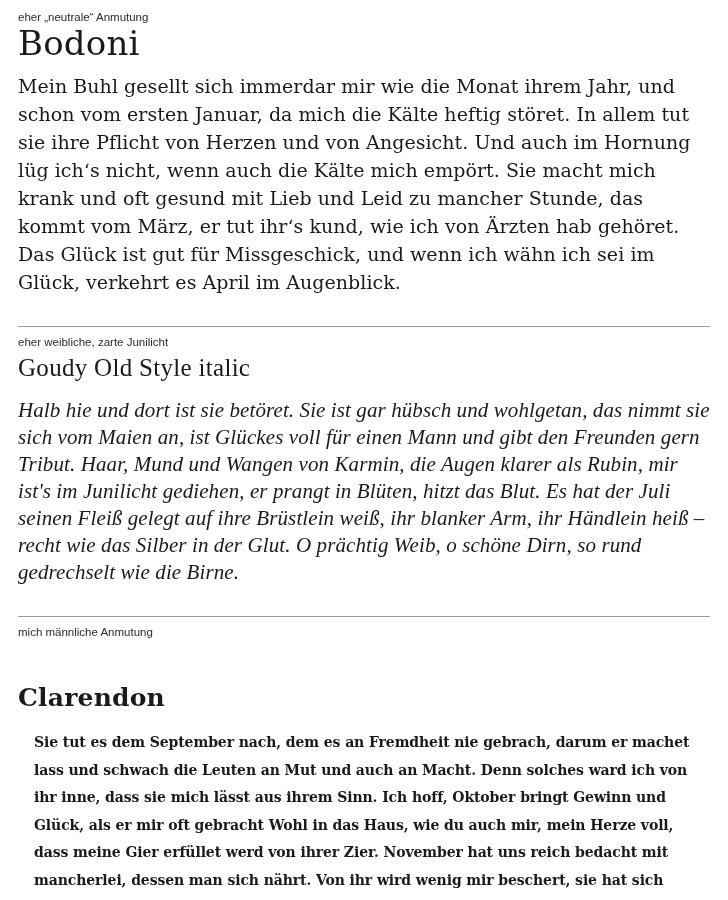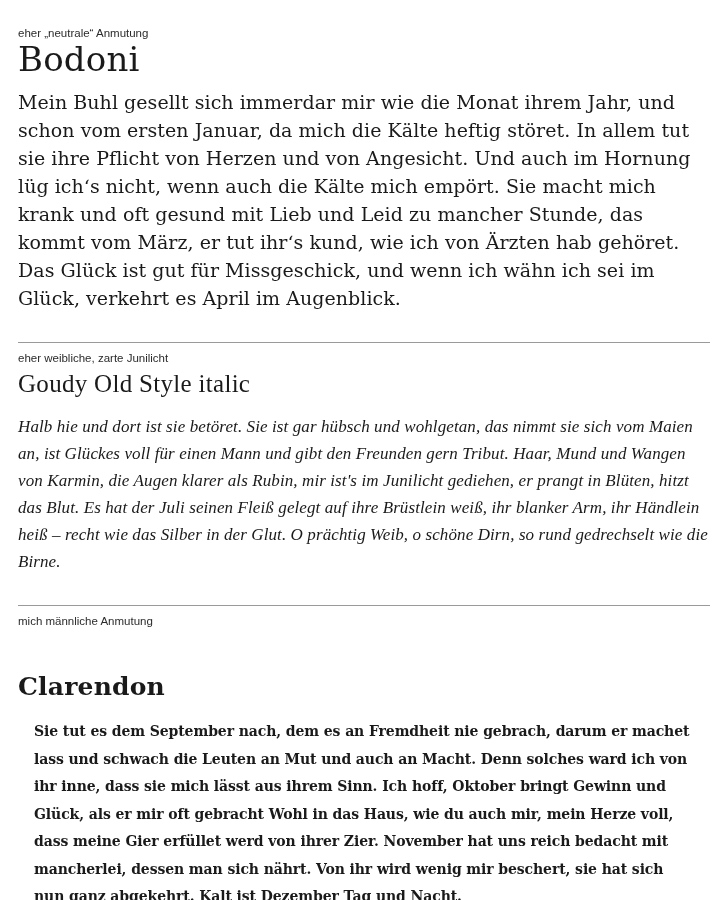--- a/index.html
+++ b/index.html
@@ -11,21 +11,21 @@
     width: 728px;
     height: 900px;
     font-family: "Liberation Sans", sans-serif;
     color: #1a1a1a;
     -webkit-font-smoothing: antialiased;
   }
   .page {
     width: 728px;
     height: 900px;
     box-sizing: border-box;
-    padding: 24px 18px 0 18px;
+    padding: 8px 18px 0 18px;
     position: relative;
     overflow: hidden;
   }
   .section {
     position: relative;
   }
   .section + .section {
     margin-top: 30px;
   }
   .rule {
@@ -65,21 +65,21 @@
   .h-goudy {
     font-family: "Liberation Serif", serif;
     font-size: 25px;
     line-height: 30px;
     font-weight: 400;
     letter-spacing: 0.3px;
   }
   .body-goudy {
     font-family: "Liberation Serif", serif;
     font-style: italic;
-    font-size: 17px;
+    font-size: 21px;
     line-height: 27px;
     margin: 0;
     letter-spacing: 0.1px;
   }
   
   .h-clarendon {
     font-family: "DejaVu Serif", serif;
     font-weight: bold;
     font-size: 25px;
     line-height: 30px;

